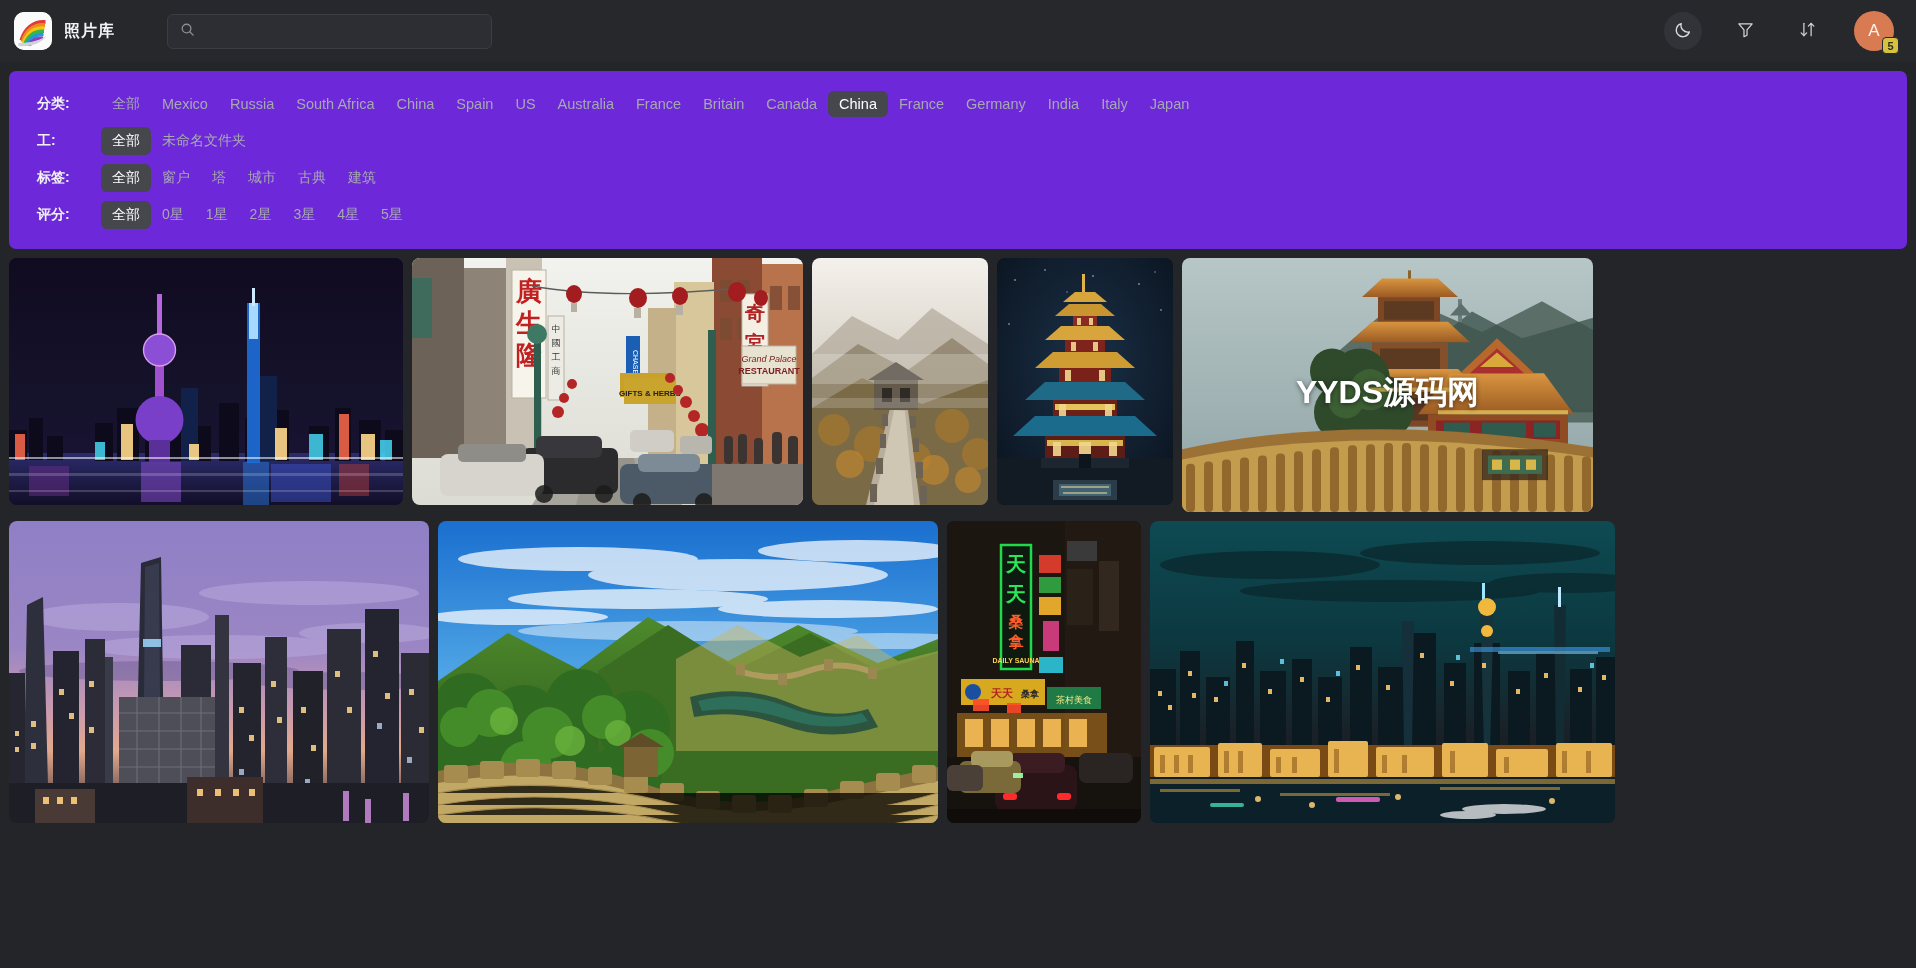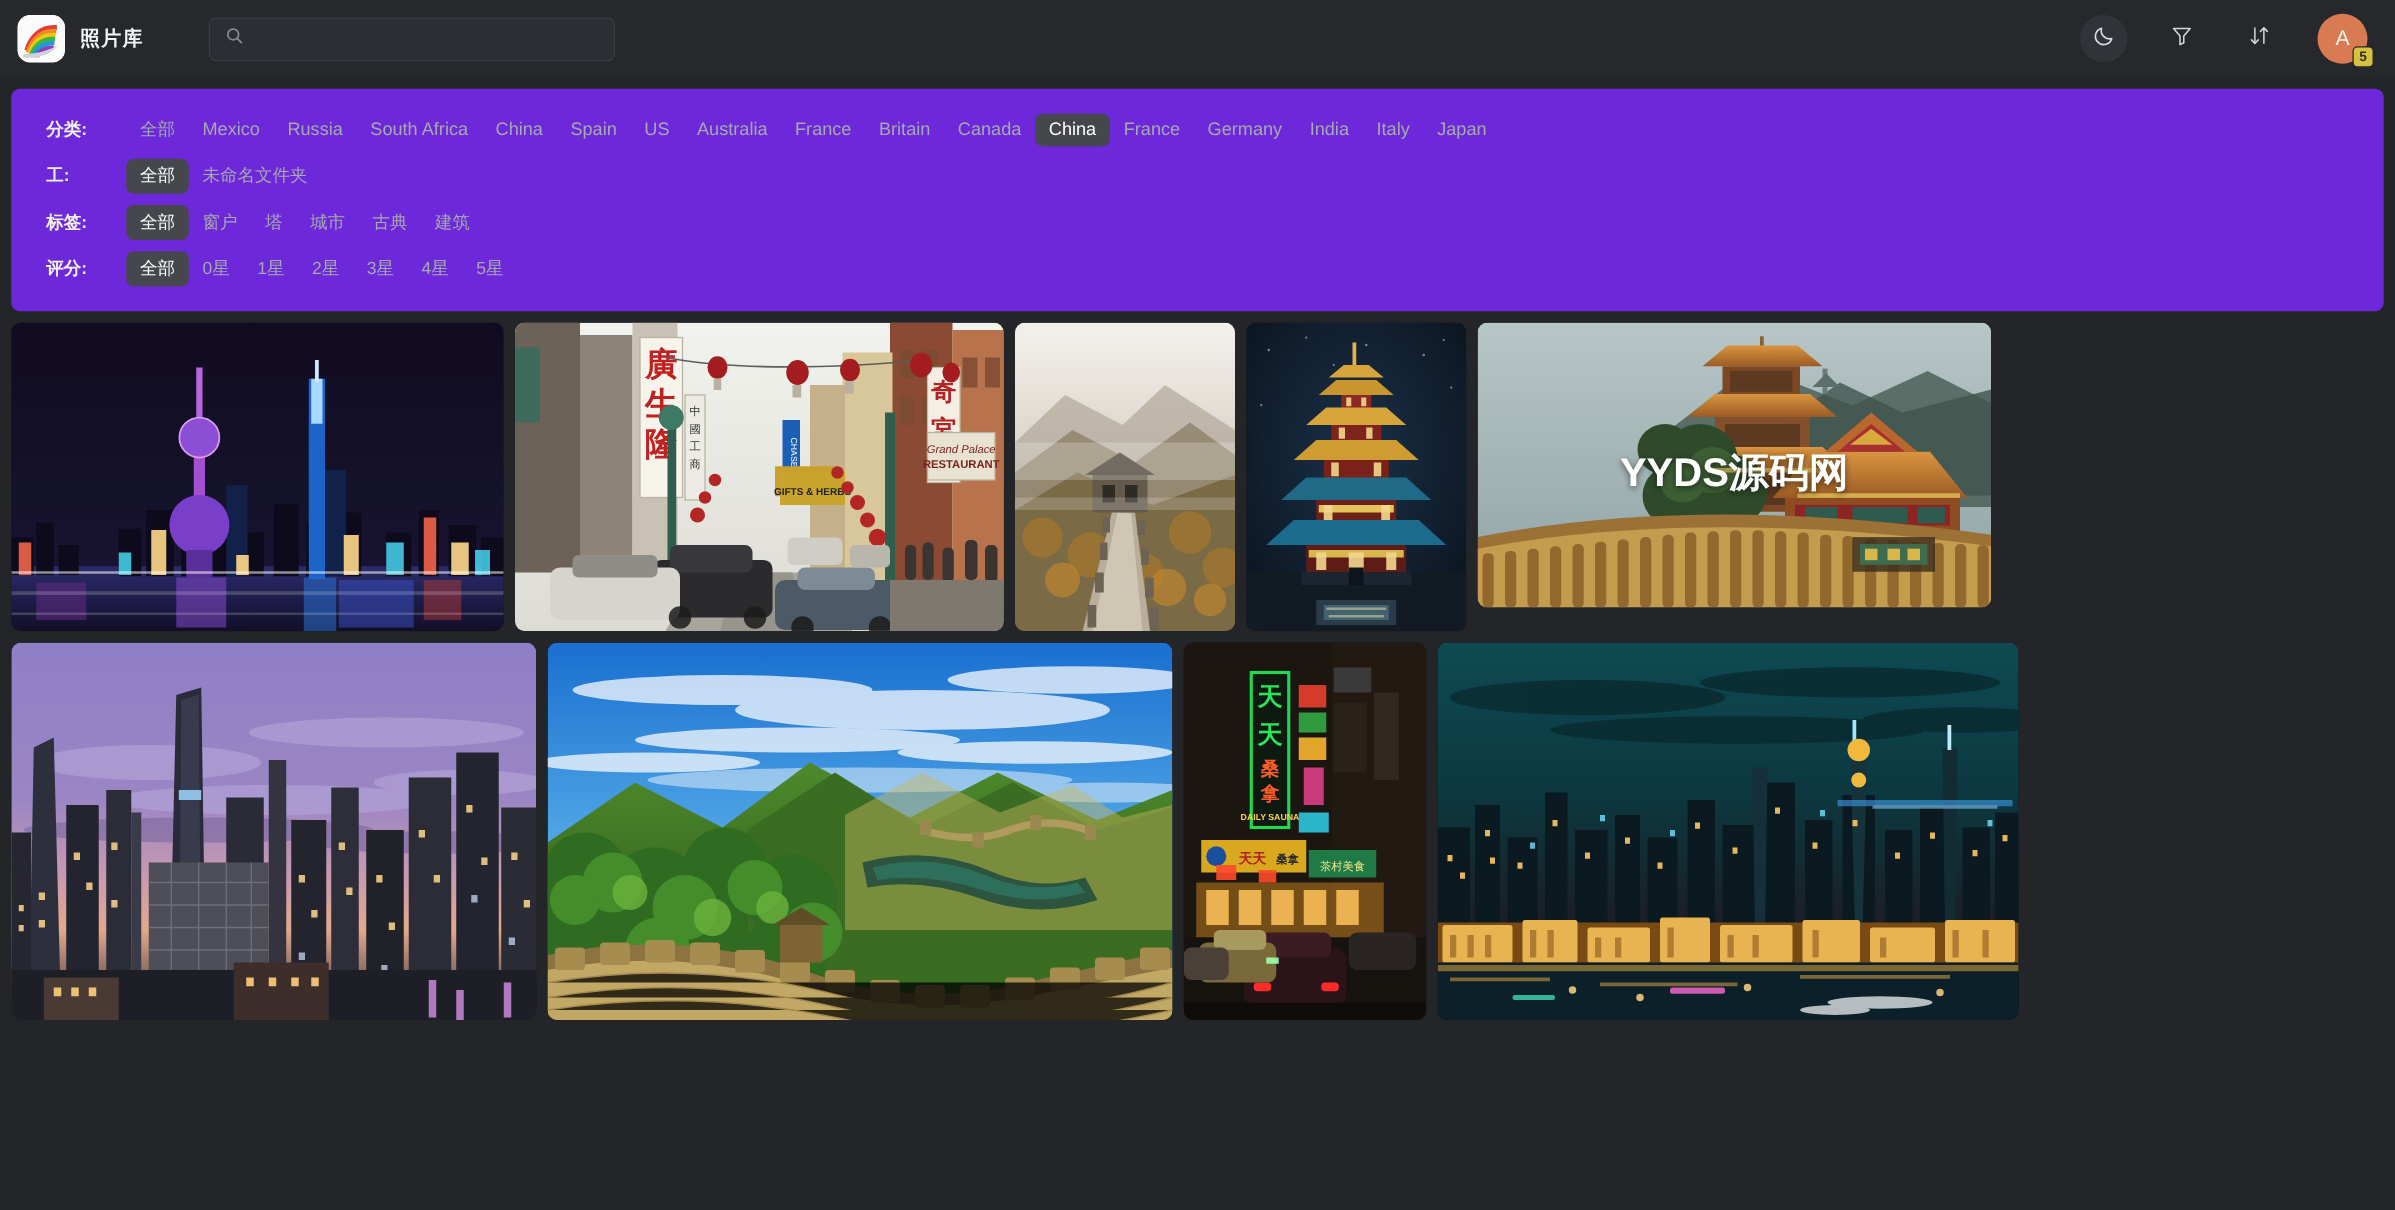--- a/index.html
+++ b/index.html
@@ -534,21 +534,21 @@
         <rect x="56" y="222" width="64" height="20" fill="#2b3b48"></rect>
         <rect x="62" y="226" width="52" height="12" fill="#49707f" opacity=".75"></rect>
         <g fill="#e7d59a" opacity=".55">
             <rect x="64" y="228" width="48" height="2"></rect>
             <rect x="66" y="234" width="44" height="2"></rect>
           </g>
         <rect x="82" y="196" width="12" height="14" fill="#0d141b"></rect>
       </svg>
     </div>
 
-    <div class="photo" style="width:411px;height:228px">
+    <div class="photo" style="width:411px;height:254px">
       <svg viewBox="0 0 411 247" preserveAspectRatio="none">
         <defs>
           <linearGradient id="g5sky" x1="0" y1="0" x2="0" y2="1">
             <stop offset="0" stop-color="#b7c6c7"></stop>
               <stop offset="1" stop-color="#8fa3a4"></stop>
           </linearGradient>
           <linearGradient id="g5roof" x1="0" y1="0" x2="0" y2="1">
             <stop offset="0" stop-color="#d9953f"></stop>
               <stop offset="1" stop-color="#9b5b24"></stop>
           </linearGradient>

